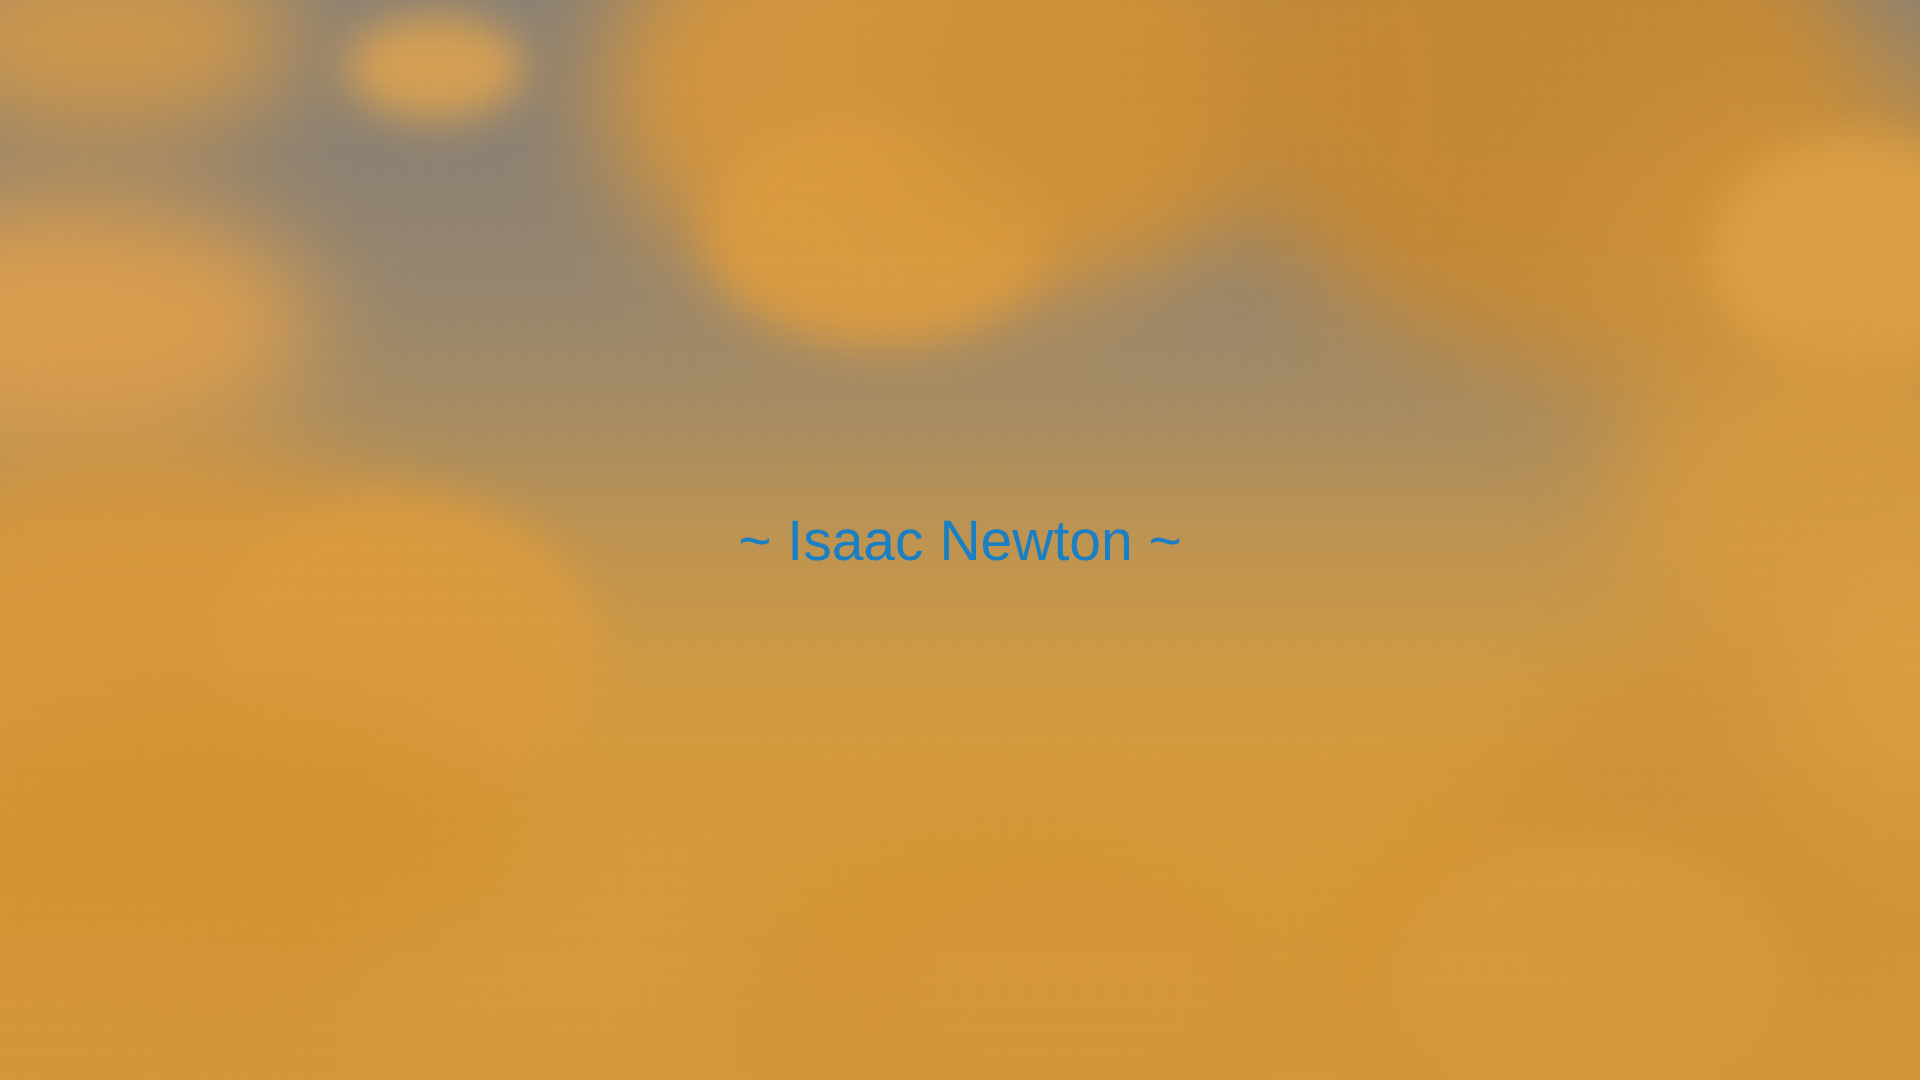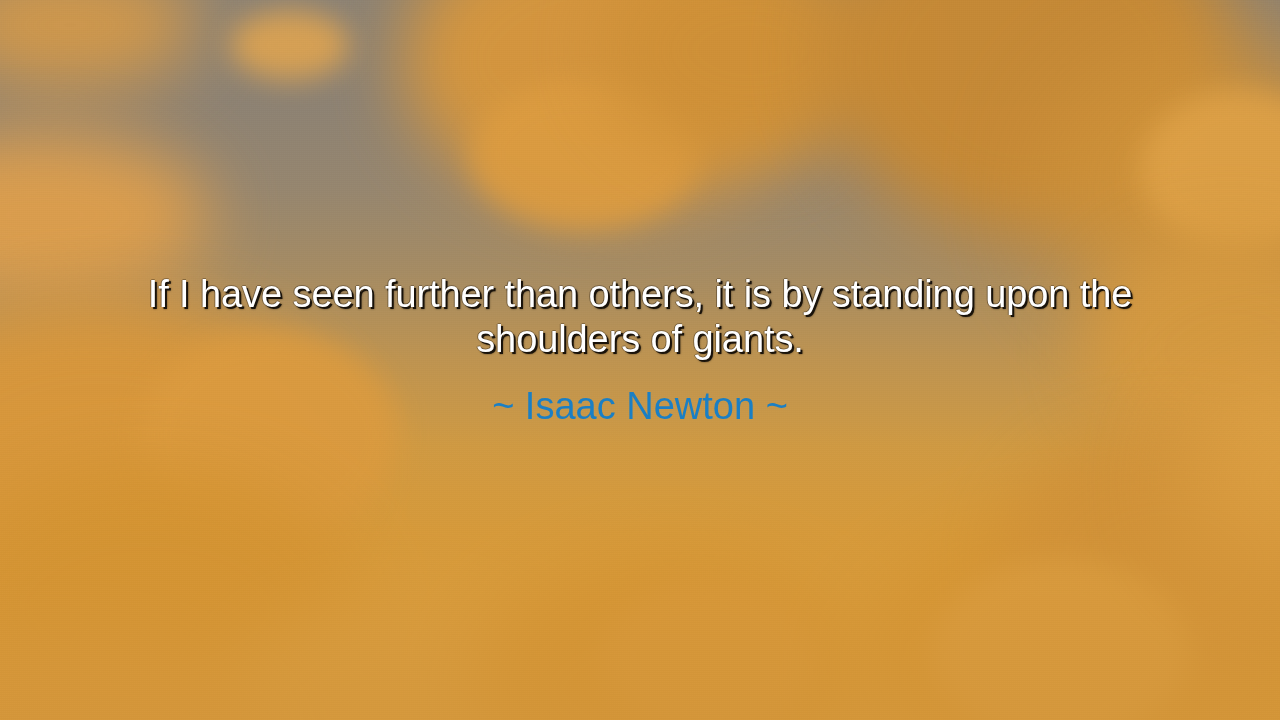--- a/index.html
+++ b/index.html
@@ -145,18 +145,17 @@
     <div class="cloud soft" style="left:-150px; top:640px; width:420px; height:220px; background:#d9983a; opacity:.9;"></div>
 
     <div class="cloud softer" style="left:1180px; top:380px; width:220px; height:200px; background:#e0a244; opacity:.8;"></div>
   </div>
 
   <div class="bottom-wash"></div>
   <div class="grain"></div>
 
   <div class="text-layer">
     <div class="quote-block">
-      <div class="quote-text">If I have seen further than others, it is by standing upon the shoulders of giants.</div>
       <div class="attribution">~ Isaac Newton ~</div>
     </div>
   </div>
 
 </div>
 
 </body></html>

